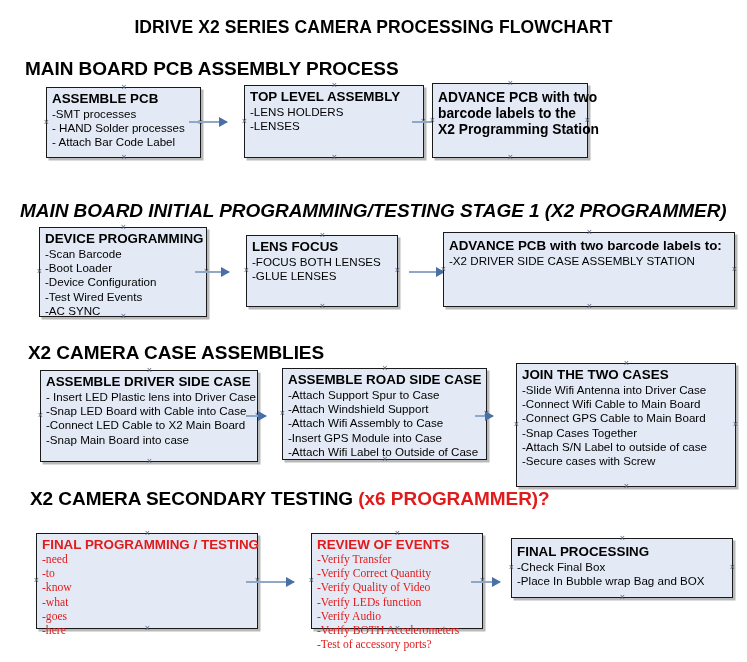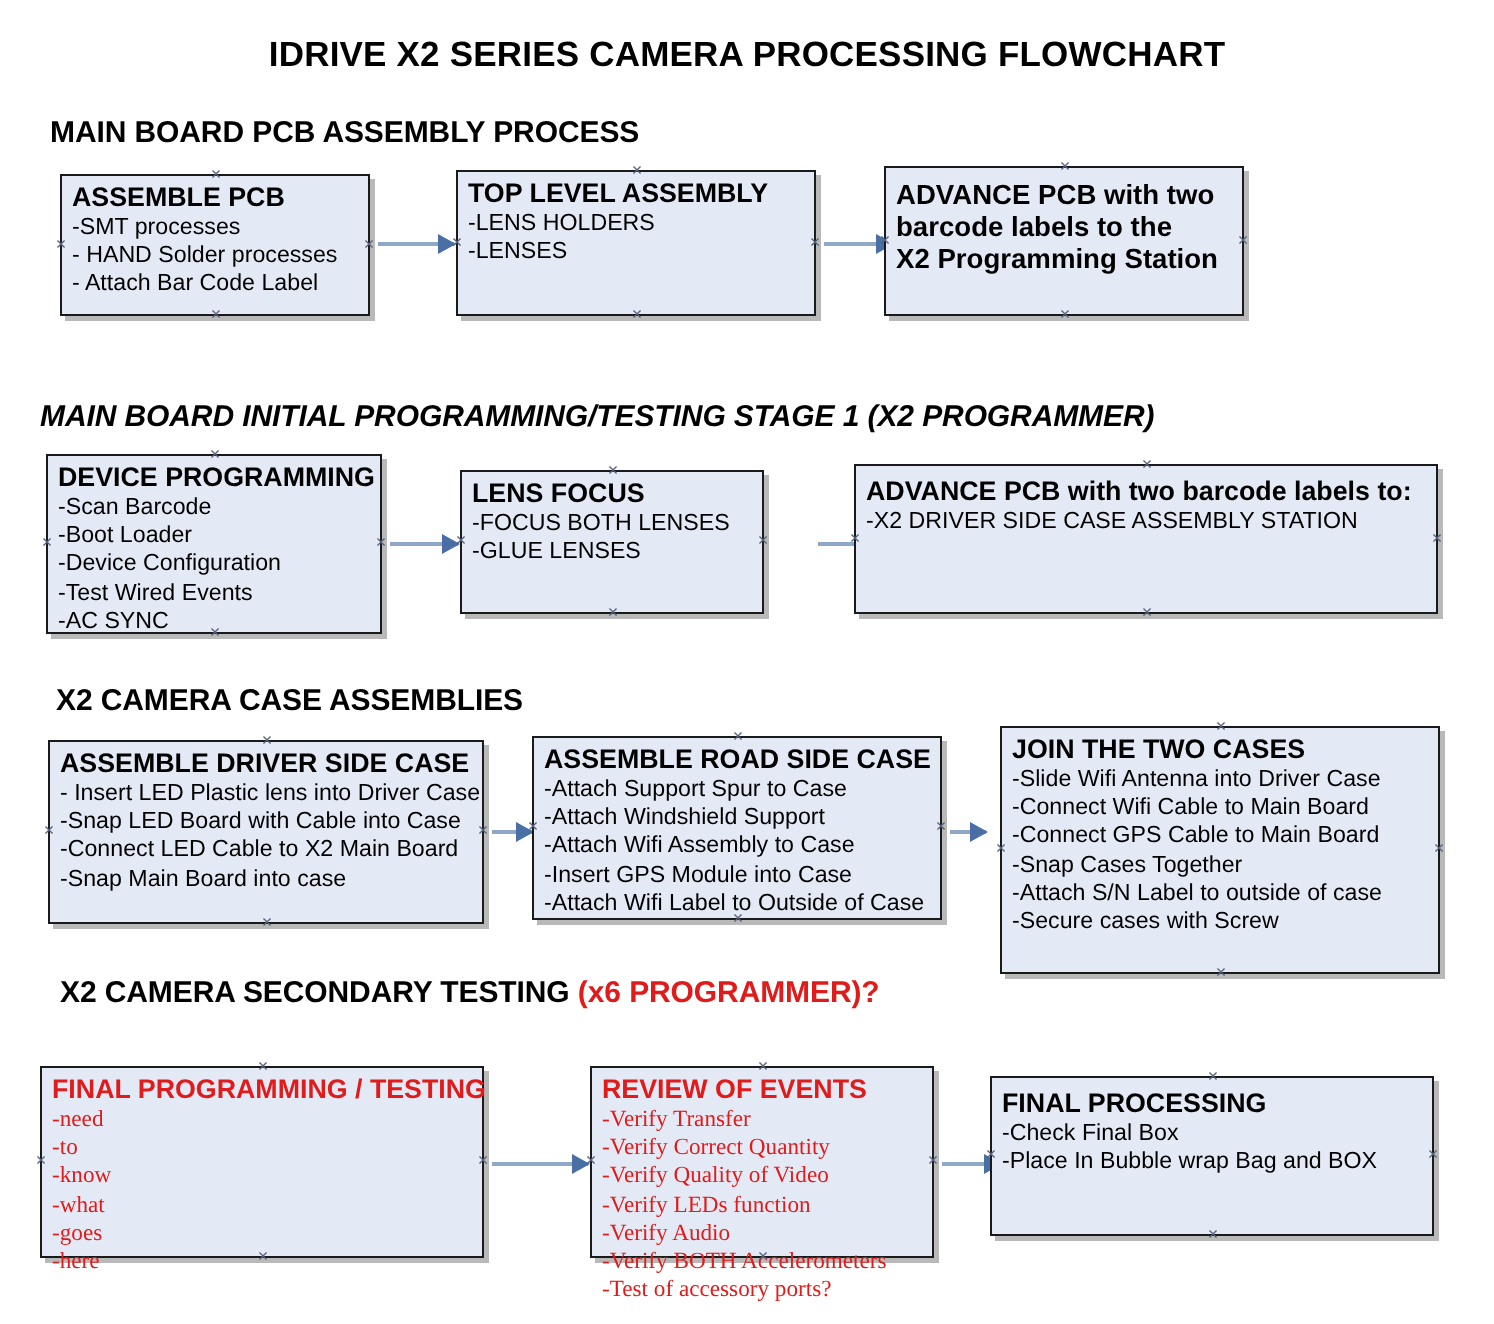--- a/index.html
+++ b/index.html
@@ -24,40 +24,41 @@
     top: 17px;
     width: 747px;
     text-align: center;
     font-size: 17.5px;
     font-weight: bold;
     color: #000000;
     letter-spacing: 0.1px;
   }
   .section-header {
     position: absolute;
-    font-size: 15px;
+    font-size: 19px;
     font-weight: bold;
     color: #000000;
     white-space: nowrap;
     letter-spacing: -0.05px;
     text-align: right;
   }
   .section-header .accent {
     color: #e01b1b;
   }
   .node {
     position: absolute;
     box-sizing: border-box;
     background: #e4eaf5;
     border: 1.4px solid #1a1a1a;
     padding: 3px 4px 3px 5px;
     overflow: visible;
   }
   .node.shadowed {
     box-shadow: 2.5px 2.5px 0 0 #b9b9b9;
+    margin-left: 16px;
   }
   .node .head {
     font-size: 13.4px;
     font-weight: bold;
     color: #000000;
     line-height: 16px;
     white-space: nowrap;
   }
   .node .line {
     font-size: 11.6px;
@@ -130,21 +131,21 @@
     <div class="line">-LENS HOLDERS</div>
     <div class="line">-LENSES</div>
     <div class="handle" style="left:50%; top:-4px; margin-left:-3px;"></div>
     <div class="handle" style="left:50%; bottom:-4px; margin-left:-3px;"></div>
     <div class="handle" style="left:-4px; top:50%; margin-top:-4px;"></div>
     <div class="handle" style="right:-4px; top:50%; margin-top:-4px;"></div>
   </div>
 
   <div class="arrow" style="left:412px; top:121px; width:34px;"></div>
 
-  <div class="node shadowed bigtext" style="left:442px; top:83px; width:180px; height:75px; padding-top:6px;">
+  <div class="node shadowed bigtext" style="left:416px; top:83px; width:156px; height:75px; padding-top:6px;">
     <div class="head">ADVANCE PCB with two</div>
     <div class="head">barcode labels to the</div>
     <div class="head"> X2 Programming Station</div>
     <div class="handle" style="left:50%; top:-4px; margin-left:-3px;"></div>
     <div class="handle" style="left:50%; bottom:-4px; margin-left:-3px;"></div>
     <div class="handle" style="left:-4px; top:50%; margin-top:-4px;"></div>
     <div class="handle" style="right:-4px; top:50%; margin-top:-4px;"></div>
   </div>
 
   <div class="section-header" style="left:20px; top:200px;font-style:italic;">
@@ -264,21 +265,21 @@
     <div class="line">-Verify BOTH Accelerometers</div>
     <div class="line">-Test of accessory ports?</div>
     <div class="handle" style="left:50%; top:-4px; margin-left:-3px;"></div>
     <div class="handle" style="left:50%; bottom:-4px; margin-left:-3px;"></div>
     <div class="handle" style="left:-4px; top:50%; margin-top:-4px;"></div>
     <div class="handle" style="right:-4px; top:50%; margin-top:-4px;"></div>
   </div>
 
   <div class="arrow" style="left:471px; top:581px; width:29px;"></div>
 
-  <div class="node shadowed" style="left:495px; top:538px; width:222px; height:80px; padding-top:5px;">
+  <div class="node shadowed" style="left:495px; top:538px; width:222px; height:60px; padding-top:5px;">
     <div class="head">FINAL PROCESSING</div>
     <div class="line"> -Check Final Box</div>
     <div class="line">-Place In Bubble wrap Bag and BOX</div>
     <div class="handle" style="left:50%; top:-4px; margin-left:-3px;"></div>
     <div class="handle" style="left:50%; bottom:-4px; margin-left:-3px;"></div>
     <div class="handle" style="left:-4px; top:50%; margin-top:-4px;"></div>
     <div class="handle" style="right:-4px; top:50%; margin-top:-4px;"></div>
   </div>
 
 </div>

